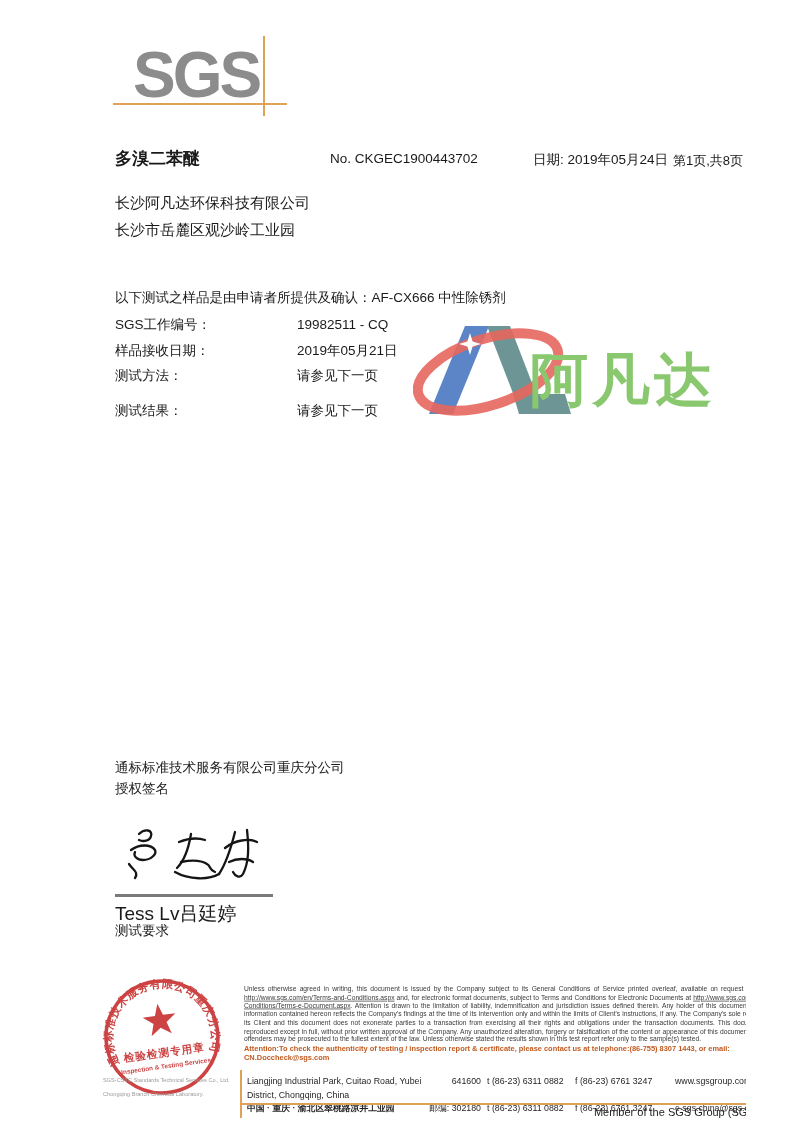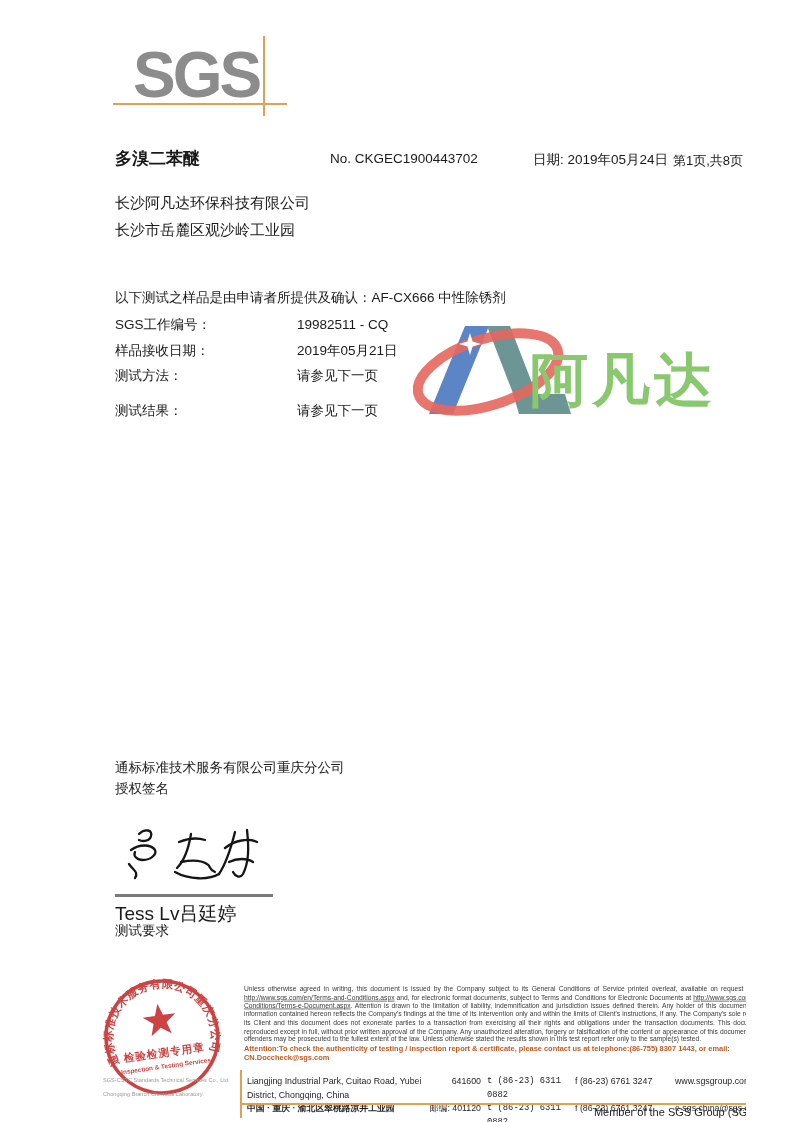--- a/index.html
+++ b/index.html
@@ -52,21 +52,21 @@
             white-space:nowrap; color:#9b9b9b; font-size:10px; line-height:25px;}
   .legal-wrap{left:197px; top:985px; width:772px; transform:scale(0.715); transform-origin:0 0;}
   .legal{font-size:9.4px; line-height:11.7px; text-align:justify; color:#3a3a3a; margin:0;}
   .legal .u{text-decoration:underline;}
   .attention{margin:2px 0 0; font-size:10.4px; line-height:11.6px; font-weight:bold; color:#c05a20;}
 
   .addr-block{left:200px; top:1075px; width:548px; font-size:8.8px; color:#1f1f1f;}
   .addr-row{display:flex; line-height:13.5px; align-items:flex-start;}
   .c-addr{width:234px; display:flex; justify-content:space-between; padding-right:6px; flex:none;}
   .c-addr .cn{font-weight:bold;}
-  .c-tel{width:88px; flex:none;font-family:Liberation Mono, monospace;}
+  .c-tel{width:88px; flex:none;}
   .c-fax{width:100px; flex:none;}
   .c-extra{flex:1;}
 
   .v-orange{left:193px; top:1070px; width:2px; height:48px; background:#dfa057;}
   .h-orange{left:193px; top:1103px; width:562px; height:2px; background:#dfa057;}
   .member{left:518px; top:1106px; width:240px; font-size:11px; text-align:center; color:#222;}
 </style>
 </head>
 <body>
 
@@ -171,21 +171,21 @@
         <span>Liangjing Industrial Park, Cuitao Road, Yubei District, Chongqing, China</span>
         <span>641600</span>
       </span>
       <span class="c-tel">t (86-23) 6311 0882</span>
       <span class="c-fax">f (86-23) 6761 3247</span>
       <span class="c-extra">www.sgsgroup.com.cn</span>
     </div>
     <div class="addr-row">
       <span class="c-addr">
         <span class="cn">中国 · 重庆 · 渝北区翠桃路凉井工业园</span>
-        <span>邮编: 401120</span>
+        <span>邮编: 302180</span>
       </span>
       <span class="c-tel">t (86-23) 6311 0882</span>
       <span class="c-fax">f (86-23) 6761 3247</span>
       <span class="c-extra">e sgs.china@sgs.com</span>
     </div>
   </div>
 
   <div class="abs v-orange"></div>
   <div class="abs h-orange"></div>
   <div class="abs member">Member of the SGS Group (SGS SA)</div>

